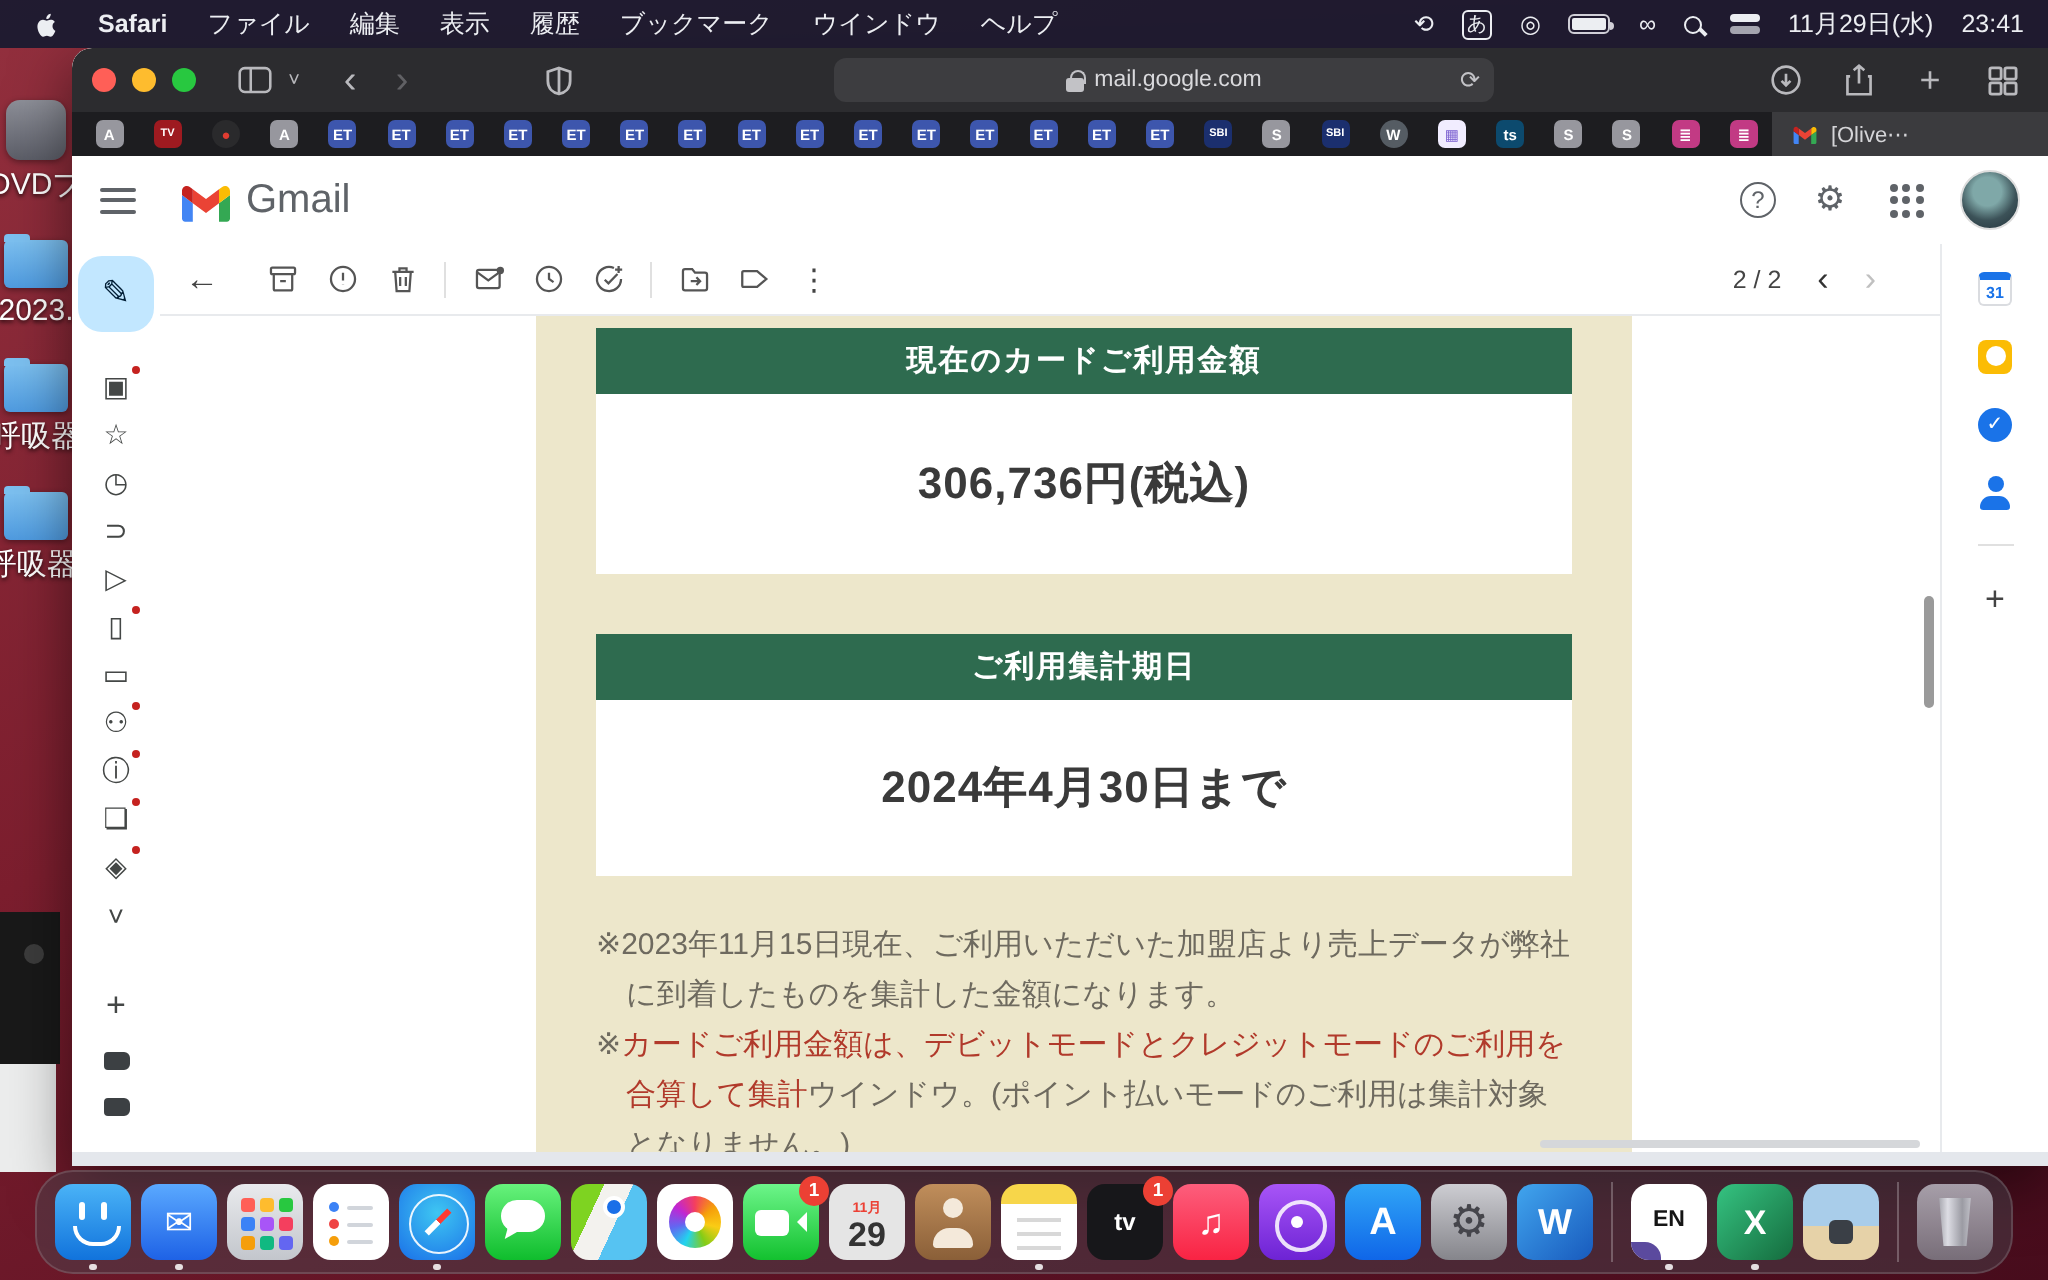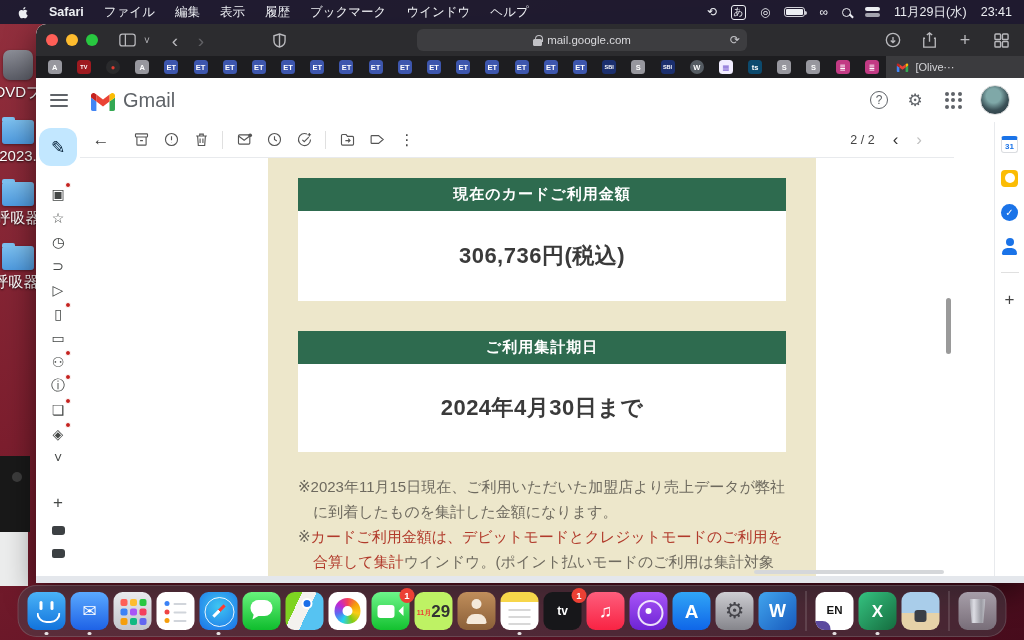--- a/index.html
+++ b/index.html
@@ -96,33 +96,33 @@
   .main-col{flex:1;display:flex;flex-direction:column;min-width:0;}
   .email-toolbar{height:36px;display:flex;align-items:center;padding:0 6px;border-bottom:1px solid #e8eaed;flex:none;}
   .tb-ic{width:30px;height:28px;display:inline-flex;align-items:center;justify-content:center;color:#444;flex:none;}
   .tb-ic svg{stroke:#555;fill:none;stroke-width:1.6;}
   .tb-sep{width:1px;height:18px;background:#e0e0e0;margin:0 6px;flex:none;}
   .pager{margin-left:auto;display:flex;align-items:center;gap:18px;color:#444;font-size:12.5px;margin-right:26px;}
   .pg-ar{font-size:17px;color:#333;}
   .pg-ar.dim2{color:#c0c0c0;}
 
   .content{flex:1;position:relative;background:#fff;overflow:hidden;}
-  .beige{position:absolute;left:188px;top:0;width:548px;bottom:0;background:#EDE7CB;padding:20px 30px 0 30px;}
+  .beige{position:absolute;left:188px;top:0;width:548px;bottom:0;background:#EDE7CB;padding:6px 30px 0 30px;}
   .gbar{height:33px;background:#2E6B4F;display:flex;align-items:center;justify-content:center;
         color:#fff;font-size:15px;font-weight:bold;letter-spacing:1px;}
   .wbox{background:#fff;display:flex;align-items:center;justify-content:center;
         color:#3a3a3a;font-size:22px;font-weight:bold;letter-spacing:.5px;}
   .wbox.b1{height:90px;} .wbox.b2{height:88px;}
   .gap1{height:30px;} .gap2{height:22px;}
   .notes{font-size:15px;line-height:25px;}
   .note{padding-left:1em;text-indent:-1em;}
   .vscroll{position:absolute;right:3px;top:140px;width:5px;height:56px;border-radius:3px;background:#9a9a9a;}
   .hscroll{position:absolute;right:10px;bottom:2px;width:190px;height:4px;border-radius:2px;background:#d5d7da;}
 
-  .side-panel{width:30px;flex:none;border-left:1px solid #e8eaed;display:flex;flex-direction:column;align-items:center;padding-top:14px;gap:17px;margin-left:40px;}
+  .side-panel{width:54px;flex:none;border-left:1px solid #e8eaed;display:flex;flex-direction:column;align-items:center;padding-top:14px;gap:17px;}
   .sp-cal{width:17px;height:17px;background:#fff;border:1px solid #dadce0;border-top:4px solid #1a73e8;border-radius:3px;
           color:#1a73e8;font-size:8px;font-weight:bold;display:flex;align-items:center;justify-content:center;}
   .sp-keep{width:17px;height:17px;background:#fbbc04;border-radius:4px;position:relative;}
   .sp-keep::before{content:"";position:absolute;top:3px;left:3.5px;width:10px;height:10px;border-radius:50%;background:#fff;}
   .sp-tasks{width:17px;height:17px;border-radius:50%;background:#1a73e8;color:#fff;font-size:10px;display:flex;align-items:center;justify-content:center;}
   .sp-contact{width:17px;height:17px;position:relative;}
   .sp-contact::before{content:"";position:absolute;top:0;left:4.5px;width:8px;height:8px;border-radius:50%;background:#1a73e8;}
   .sp-contact::after{content:"";position:absolute;bottom:0;left:1px;width:15px;height:7px;border-radius:7px 7px 2px 2px;background:#1a73e8;}
   .sp-div{width:18px;height:1px;background:#e0e0e0;}
   .sp-plus{color:#444;font-size:17px;}
@@ -160,21 +160,21 @@
   .dk-messages::after{content:"";position:absolute;bottom:9px;left:11px;width:0;height:0;border:5px solid transparent;border-top-color:#fff;border-left-color:#fff;transform:rotate(15deg);}
   .dk-maps{background:linear-gradient(115deg,#7ed321 0 30%,#f3f2ee 30% 56%,#56c3f2 56% 100%);}
   .dk-maps::before{content:"";position:absolute;top:6px;left:16px;width:7px;height:7px;border-radius:50%;background:#1a6fe8;border:2px solid #fff;}
   .dk-photos{background:#fff;}
   .dk-photos::before{content:"";position:absolute;top:6px;left:6px;width:26px;height:26px;border-radius:50%;
     background:conic-gradient(#f43f5e,#f59e0b,#facc15,#84cc16,#22d3ee,#6366f1,#c026d3,#f43f5e);}
   .dk-photos::after{content:"";position:absolute;top:14px;left:14px;width:10px;height:10px;border-radius:50%;background:#fff;}
   .dk-facetime{background:linear-gradient(180deg,#6df58a,#13c12f);}
   .dk-facetime::before{content:"";position:absolute;top:13px;left:6px;width:17px;height:13px;background:#fff;border-radius:3px;}
   .dk-facetime::after{content:"";position:absolute;top:14px;right:6px;width:0;height:0;border:5.5px solid transparent;border-right-color:#fff;}
-  .dk-calendar{background:#bef264;flex-direction:row;}
+  .dk-calendar{background:#e5e5e5;flex-direction:column;}
   .dk-calendar .sub{font-size:7px;color:#ec4034;line-height:1;margin:4px 0 1px;}
   .dk-calendar .g{font-size:17px;color:#333;}
   .dk-contacts{background:linear-gradient(180deg,#c08e5b,#8a5f38);}
   .dk-contacts::before{content:"";position:absolute;top:7px;left:14px;width:10px;height:10px;border-radius:50%;background:#f4e9da;}
   .dk-contacts::after{content:"";position:absolute;bottom:6px;left:9px;width:20px;height:10px;border-radius:9px 9px 2px 2px;background:#f4e9da;}
   .dk-notes{background:linear-gradient(180deg,#f7d64a 0 10px,#fff 10px);}
   .dk-notes::after{content:"";position:absolute;top:17px;left:8px;width:22px;height:2px;background:#d8d8d8;box-shadow:0 7px 0 #d8d8d8,0 14px 0 #d8d8d8;}
   .dk-tv{background:#17171a;color:#fff;font-size:12px;}
   .dk-music{background:linear-gradient(180deg,#fd5e7c,#f92343);color:#fff;font-size:18px;}
   .dk-podcasts{background:linear-gradient(180deg,#a855f7,#6d23d4);}

